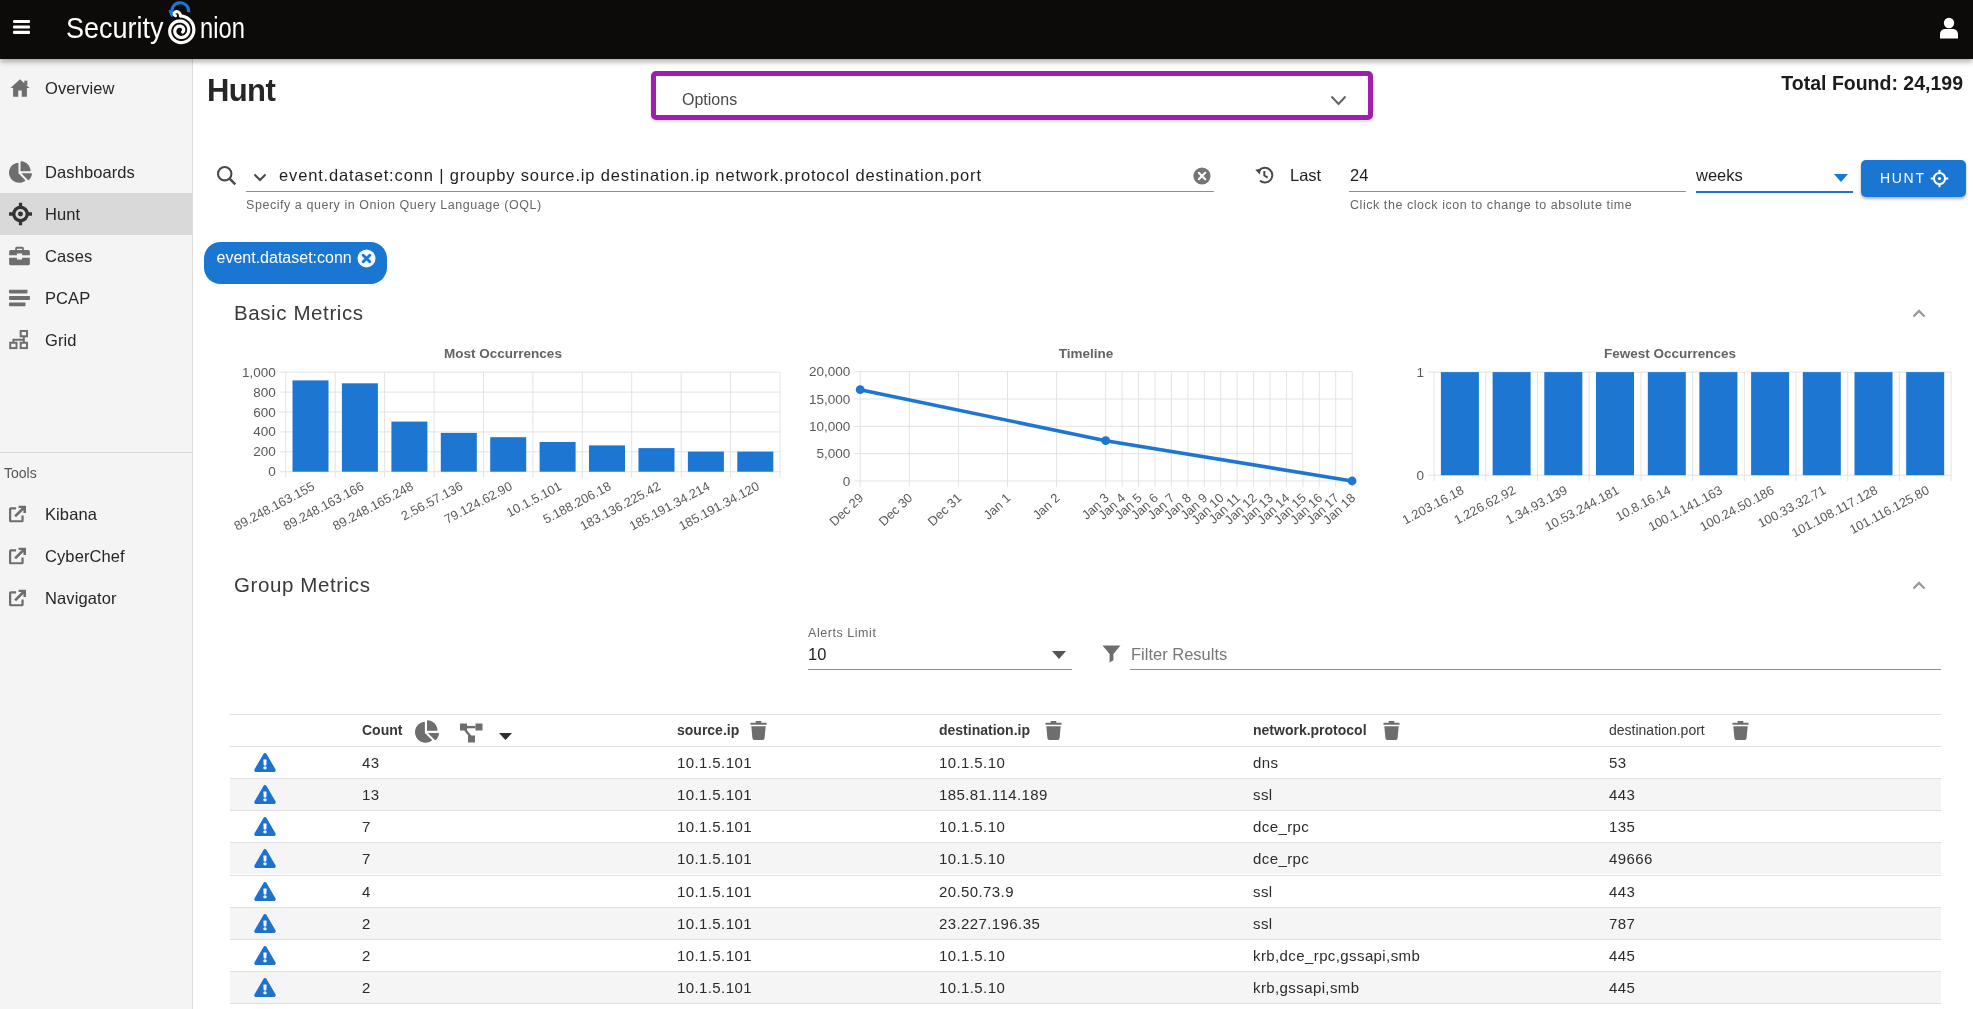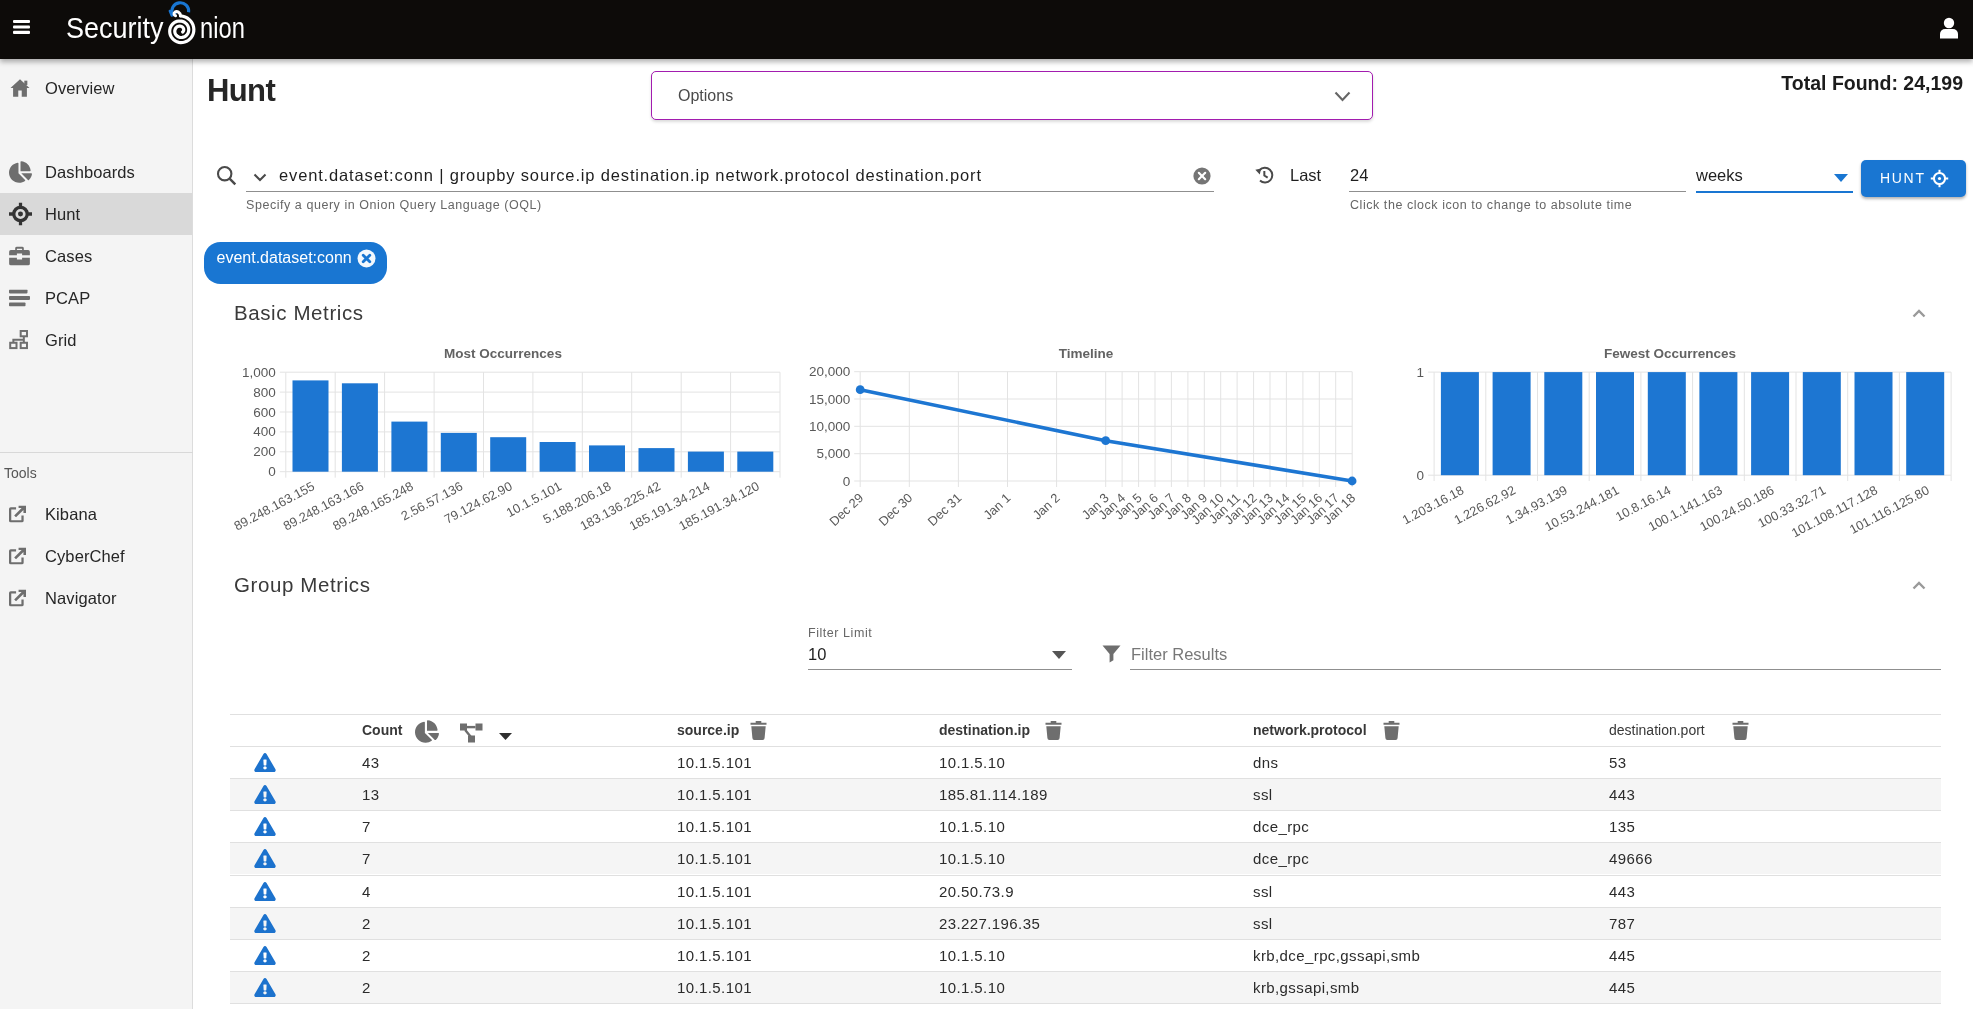--- a/index.html
+++ b/index.html
@@ -124,21 +124,21 @@
         <g fill="#6e6e6e">
           <path d="M0 5 a2.5 2.5 0 0 1 2.5 -2.5 H10 v3.2 H3.2 V20.8 H17.5 V14 h3.2 v7.5 a2.5 2.5 0 0 1 -2.5 2.5 H2.5 A2.5 2.5 0 0 1 0 21.5 z"></path>
           <path d="M13.5 0 H24 V10.5 h-3.6 V6.2 L9.9 16.7 7.3 14.1 17.8 3.6 H13.5 z"></path>
         </g>
       </svg>
       <span class="lbl">Navigator</span>
     </div>
 </div>
 
 <div class="abs" style="left:207px;top:73px;font-size:31px;font-weight:bold;letter-spacing:-0.6px;color:#262626">Hunt</div>
-<div class="abs" style="left:651px;top:71px;width:722px;height:49px;background:#fff;border:1px solid #a21caf;border-radius:5px;box-shadow:0 2px 3px rgba(0,0,0,.14)">
+<div class="abs" style="left:651px;top:71px;width:722px;height:49px;background:#fff;border:5px solid #a21caf;border-radius:5px;box-shadow:0 2px 3px rgba(0,0,0,.14)">
   <div class="abs" style="left:26px;top:14.5px;font-size:16px;color:#4a4a4a">Options</div>
   <svg class="abs" style="right:21px;top:19px" width="17" height="11" viewBox="0 0 17 11">
       <path d="M1.5 1.5 8.5 9 15.5 1.5" fill="none" stroke="#666" stroke-width="2.1"></path>
     </svg>
 </div>
 <div class="abs" style="right:10px;top:72px;font-size:19.5px;font-weight:bold;color:#1c1c1c">Total Found: 24,199</div>
 
 <svg class="abs" style="left:216px;top:165px" width="21" height="21" viewBox="0 0 21 21">
     <circle cx="8.7" cy="8.7" r="6.7" fill="none" stroke="#4a4a4a" stroke-width="2.1"></circle>
     <line x1="13.6" y1="13.6" x2="19.3" y2="19.3" stroke="#4a4a4a" stroke-width="2.4"></line>
@@ -356,21 +356,21 @@
     <rect x="375.1" y="27.1" width="38" height="103.1" fill="#1d76d2"></rect>
     <text transform="rotate(-28 399.1 148.0)" x="399.1" y="148.0" font-size="12.8" fill="#595959" text-anchor="end">100.24.50.186</text>
     <rect x="426.8" y="27.1" width="38" height="103.1" fill="#1d76d2"></rect>
     <text transform="rotate(-28 450.8 148.0)" x="450.8" y="148.0" font-size="12.8" fill="#595959" text-anchor="end">100.33.32.71</text>
     <rect x="478.5" y="27.1" width="38" height="103.1" fill="#1d76d2"></rect>
     <text transform="rotate(-28 502.5 148.0)" x="502.5" y="148.0" font-size="12.8" fill="#595959" text-anchor="end">101.108.117.128</text>
     <rect x="530.2" y="27.1" width="38" height="103.1" fill="#1d76d2"></rect>
     <text transform="rotate(-28 554.2 148.0)" x="554.2" y="148.0" font-size="12.8" fill="#595959" text-anchor="end">101.116.125.80</text>
   </svg>
 
-<div class="helper" style="left:808px;top:626px">Filter Limit</div>
+<div class="helper" style="left:808px;top:626px">Alerts Limit</div>
 <div class="abs" style="left:808px;top:645px;font-size:16.5px;color:#1f1f1f">10</div>
 <svg class="abs" style="left:1052px;top:651px" width="14" height="8" viewBox="0 0 14 8">
     <path d="M0 0 h14 l-7 8z" fill="#555"></path>
   </svg>
 <div class="uline" style="left:808px;top:669px;width:264px"></div>
 <svg class="abs" style="left:1102px;top:645px" width="19" height="18" viewBox="0 0 19 18">
     <path d="M0.5 0.5 h18 l-7.1 8.6 v6.1 l-3.8 2.3 v-8.4 z" fill="#6e6e6e"></path>
   </svg>
 <div class="abs" style="left:1131px;top:645px;font-size:16.5px;color:#777">Filter Results</div>
 <div class="uline" style="left:1130px;top:669px;width:811px"></div>

